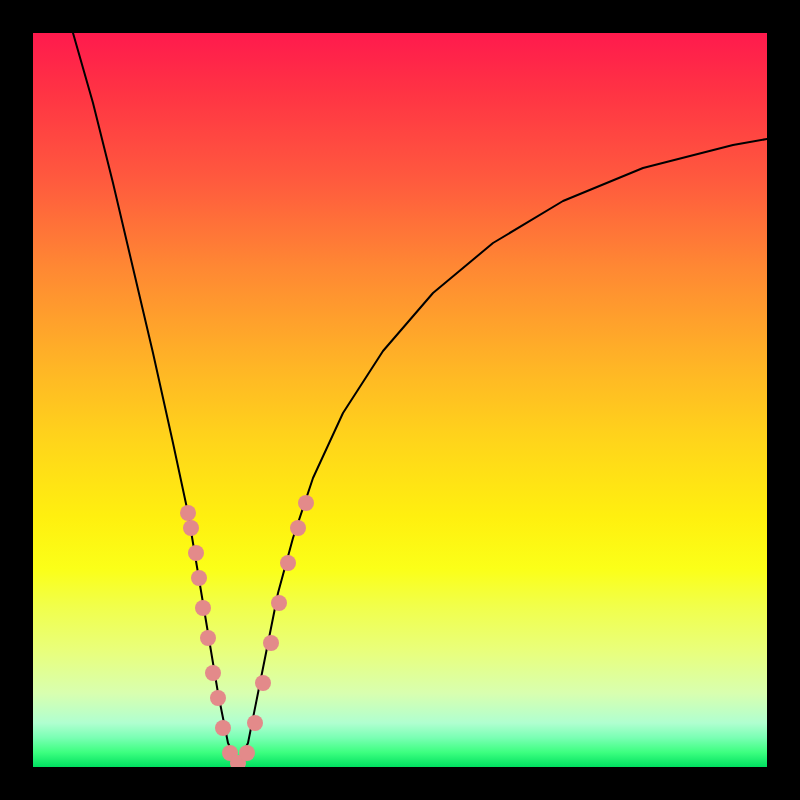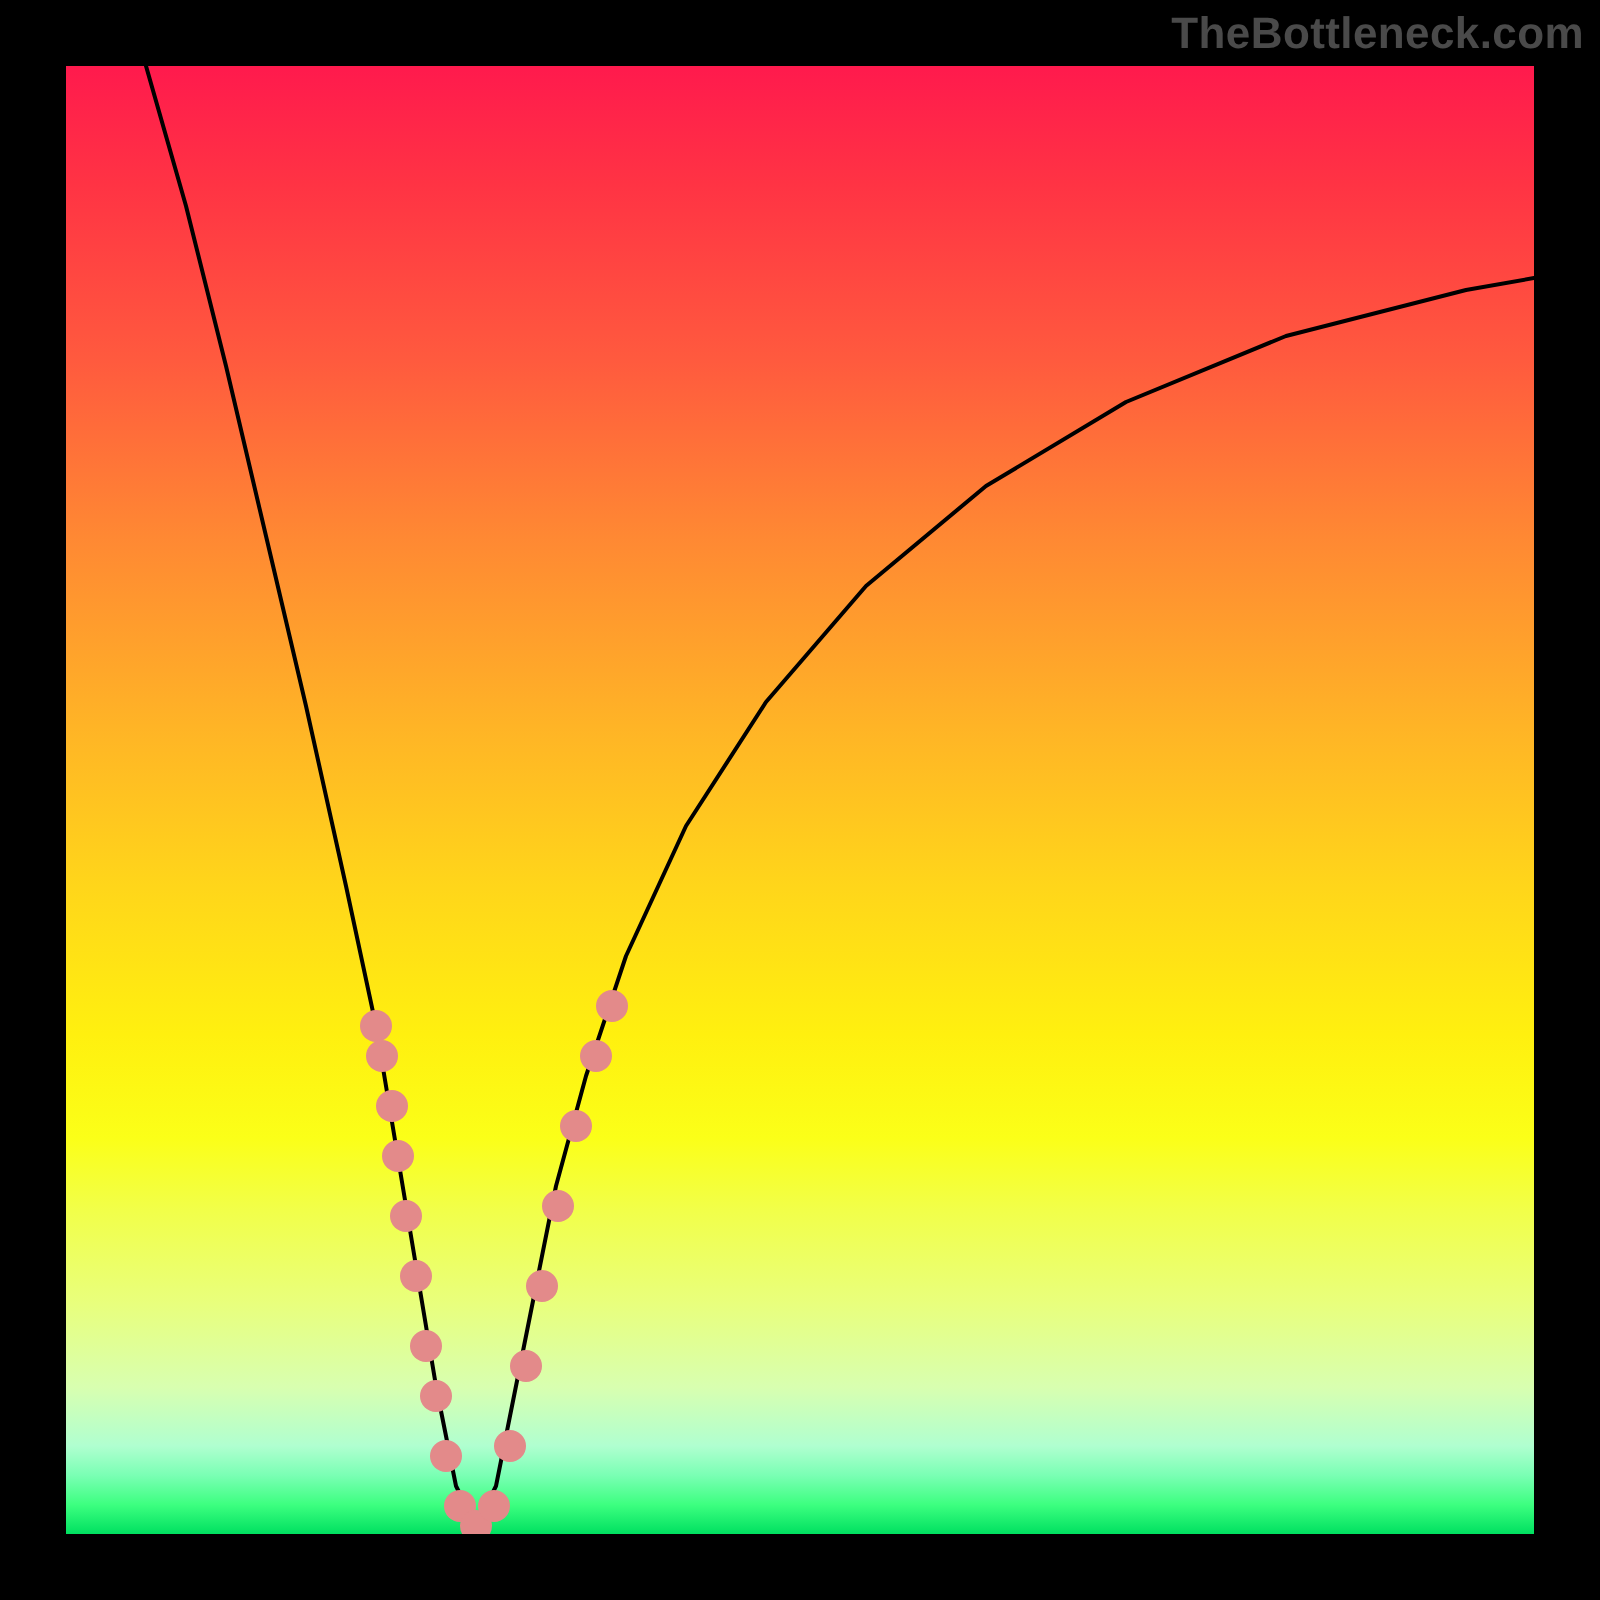--- a/index.html
+++ b/index.html
@@ -97,14 +97,13 @@
           <circle cx="222" cy="690" r="8" class="dot"></circle>
           <circle cx="230" cy="650" r="8" class="dot"></circle>
           <circle cx="238" cy="610" r="8" class="dot"></circle>
           <circle cx="246" cy="570" r="8" class="dot"></circle>
           <circle cx="255" cy="530" r="8" class="dot"></circle>
           <circle cx="265" cy="495" r="8" class="dot"></circle>
           <circle cx="273" cy="470" r="8" class="dot"></circle>
         </g>
     </svg>
   </div>
-  <div class="watermark">TheBottleneck.com</div>
 </div>
 
 </body></html>

